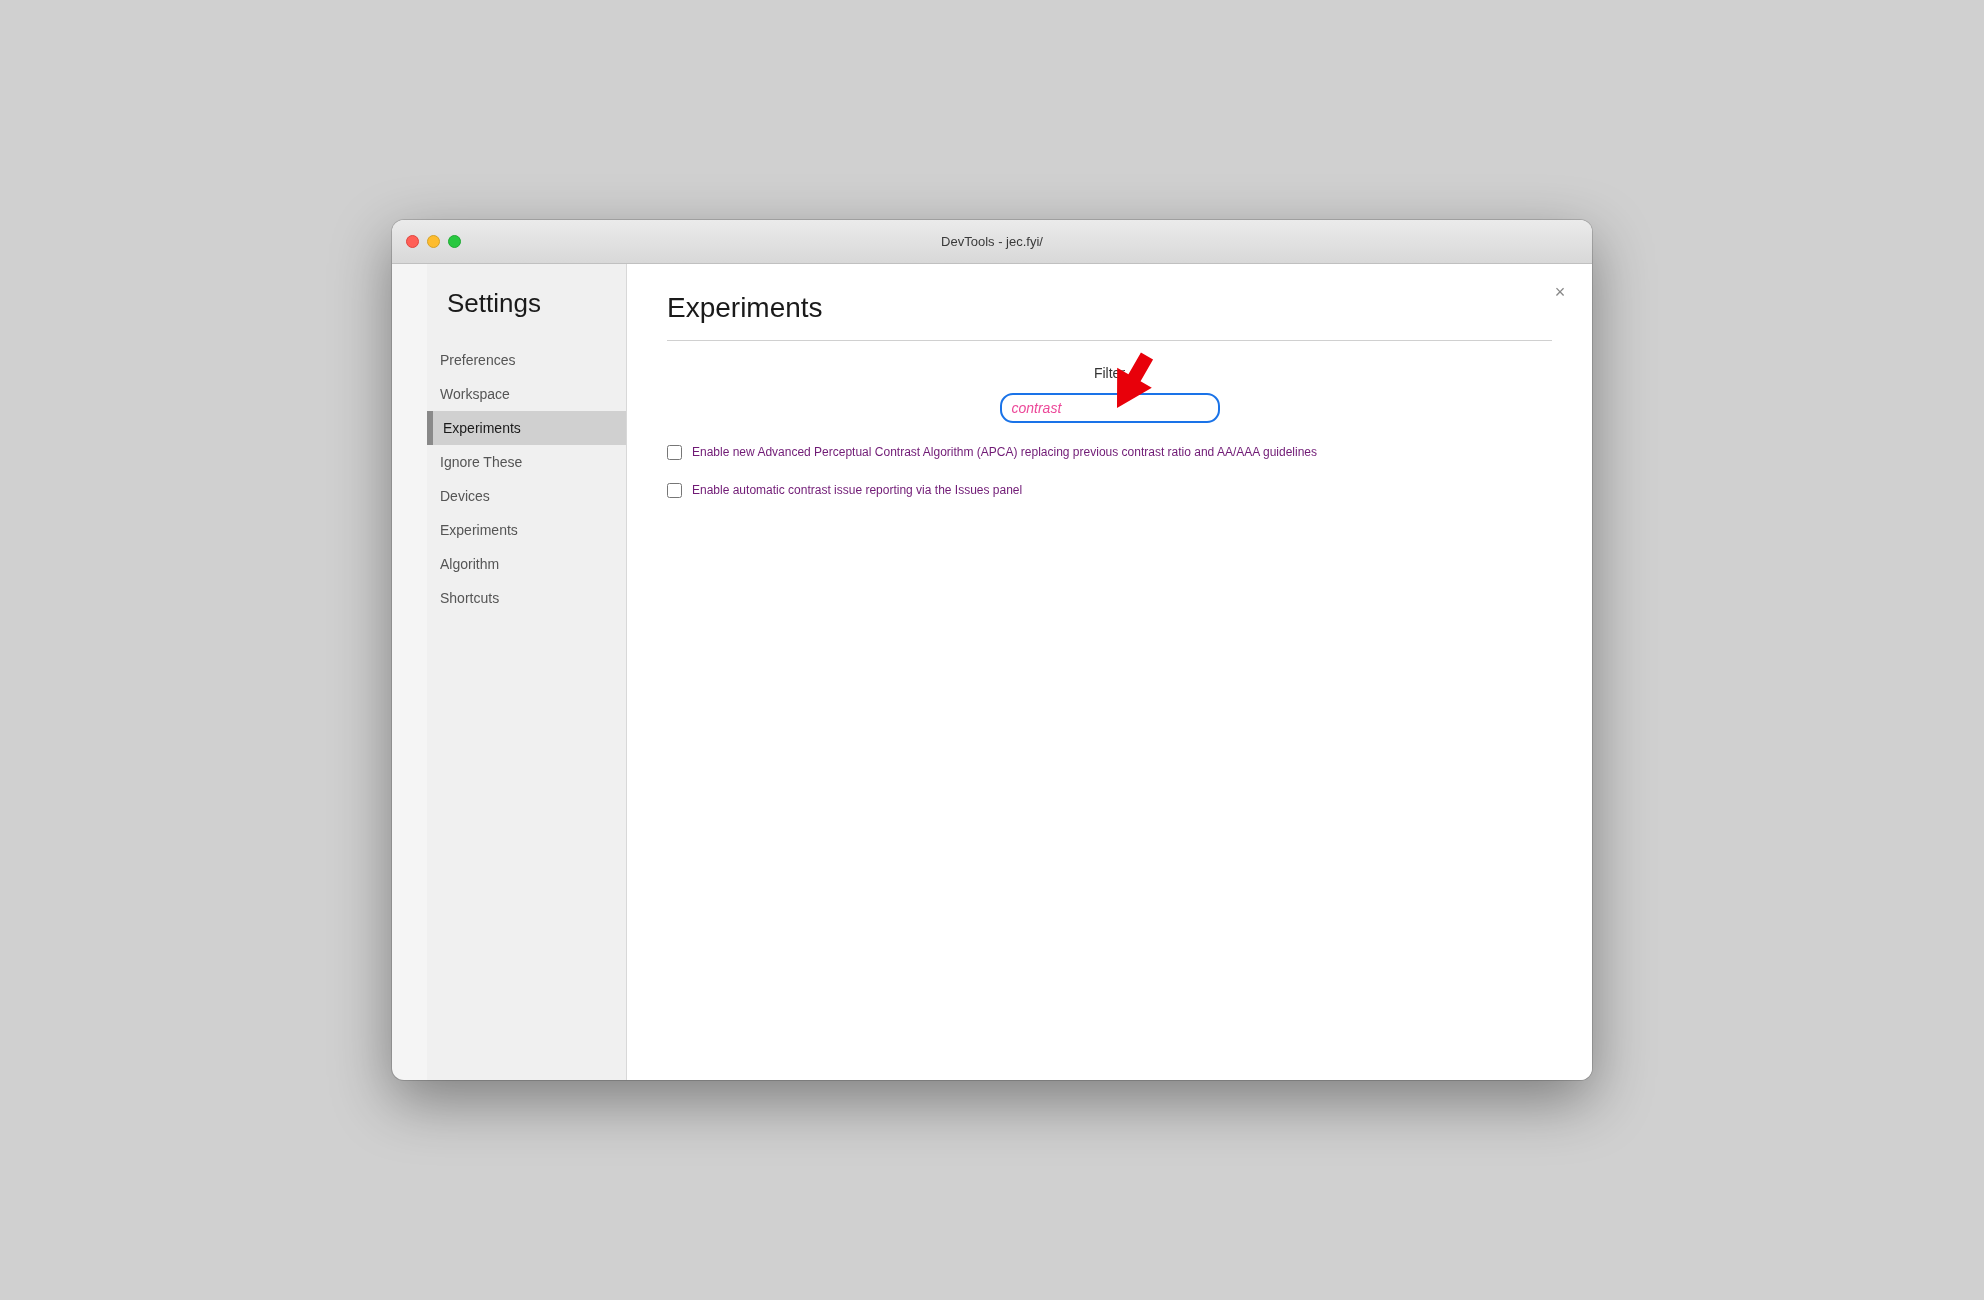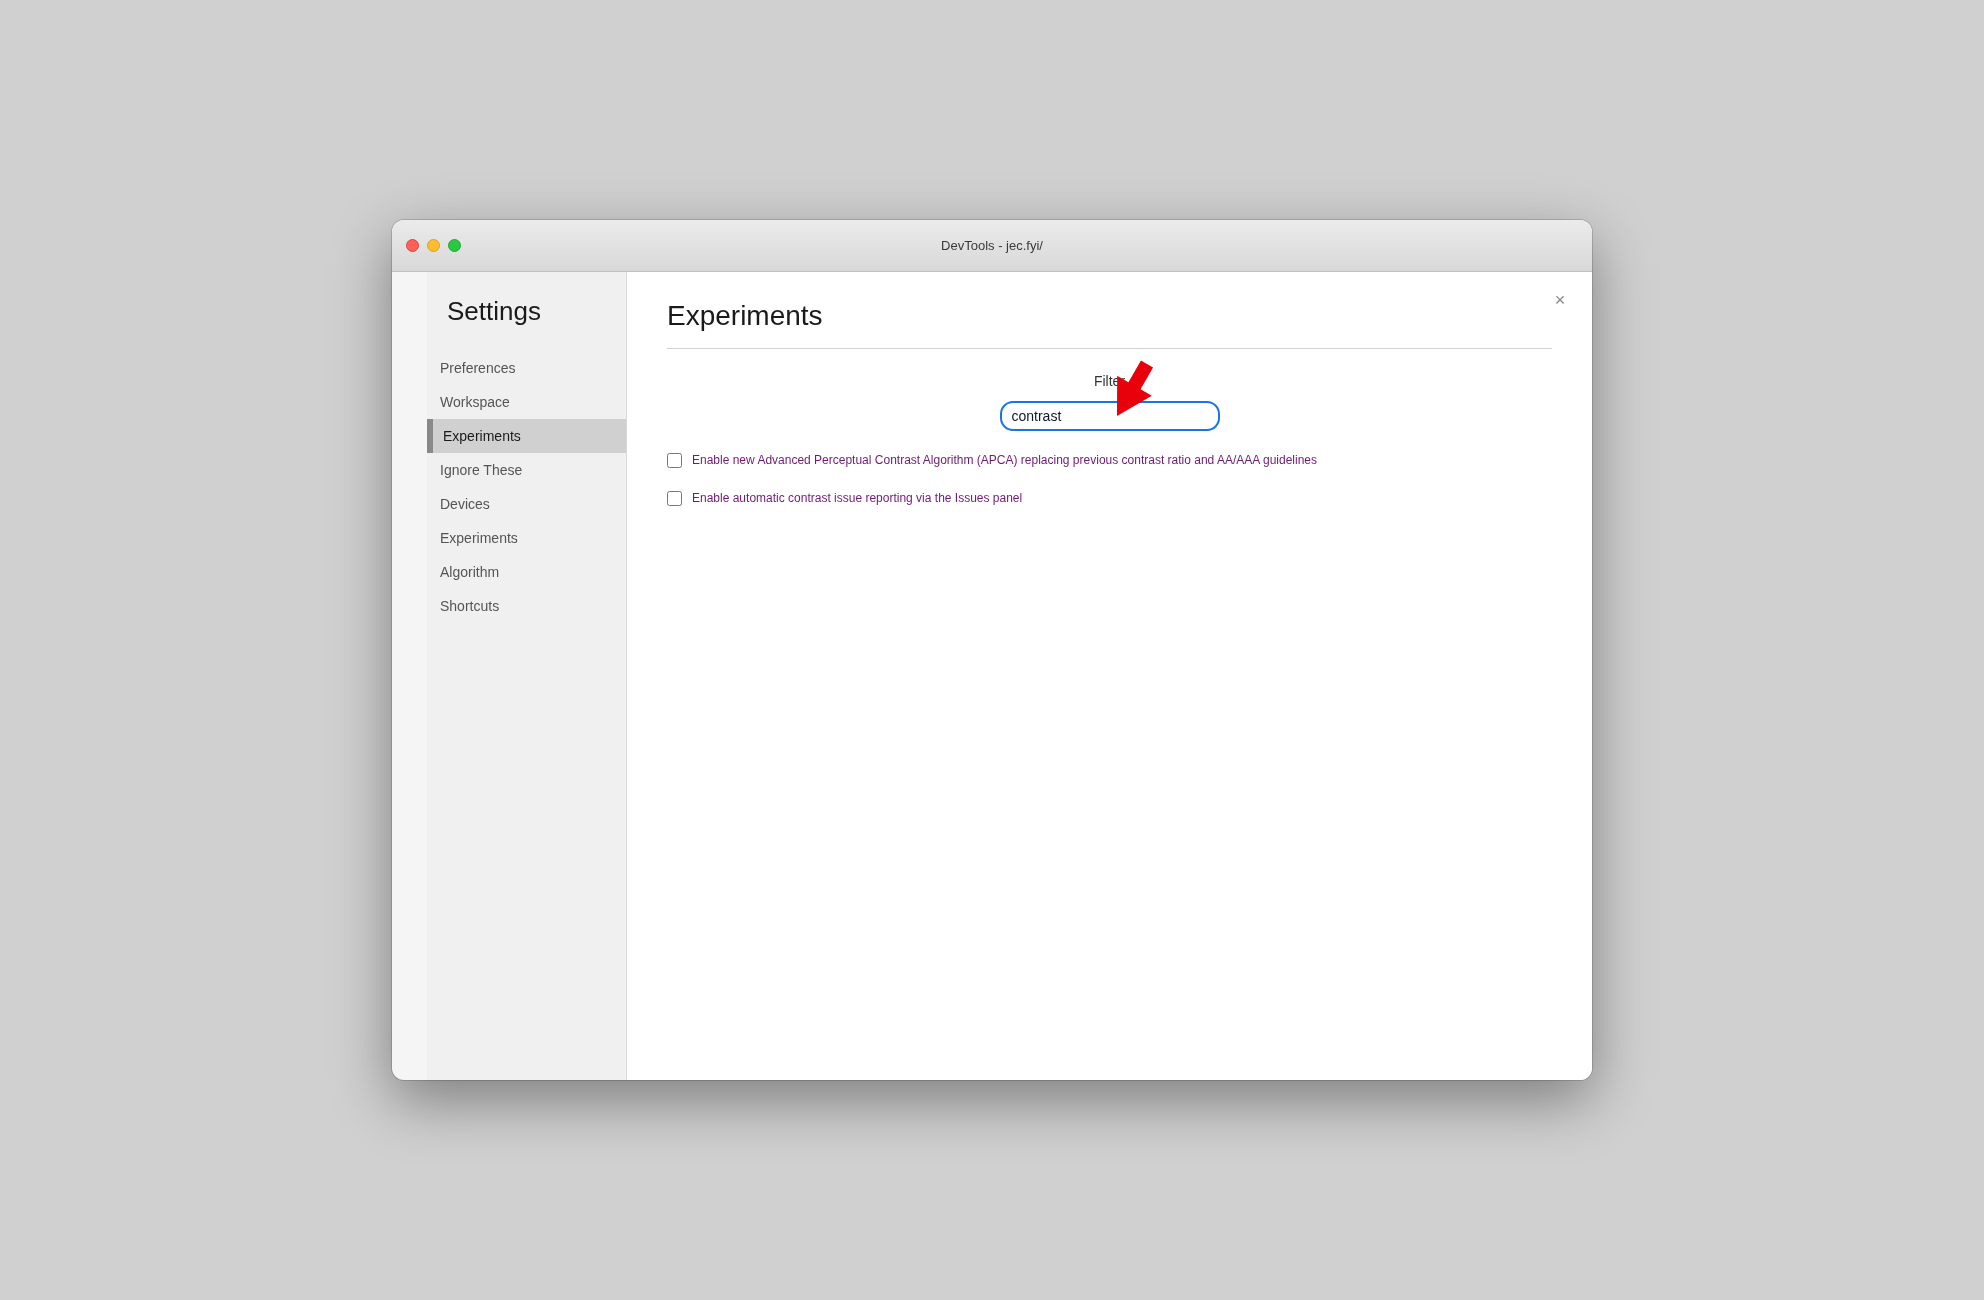--- a/index.html
+++ b/index.html
@@ -19,21 +19,21 @@
       background: #f5f5f5;
       border-radius: 12px;
       box-shadow: 0 20px 60px rgba(0,0,0,0.4), 0 0 0 1px rgba(0,0,0,0.15);
       overflow: hidden;
       display: flex;
       flex-direction: column;
     }
 
     .title-bar {
       background: linear-gradient(to bottom, #ebebeb, #d8d8d8);
-      height: 52px;
+      height: 44px;
       display: flex;
       align-items: center;
       justify-content: center;
       position: relative;
       border-bottom: 1px solid #c0c0c0;
       flex-shrink: 0;
     }
 
     .title-bar-title {
       font-size: 13px;
@@ -155,23 +155,24 @@
     .filter-label {
       font-size: 14px;
       color: #333;
     }
 
     .filter-input {
       border: 2px solid #1a73e8;
       border-radius: 13px;
       padding: 5px 10px;
       font-size: 14px;
-      color: #0f172a;
+      color: #ec4899;
       width: 220px;
       outline: none;
+      font-style: italic;
     }
 
     
     .red-arrow {
       position: absolute;
       left: 420px;
       top: -18px;
     }
 
     

